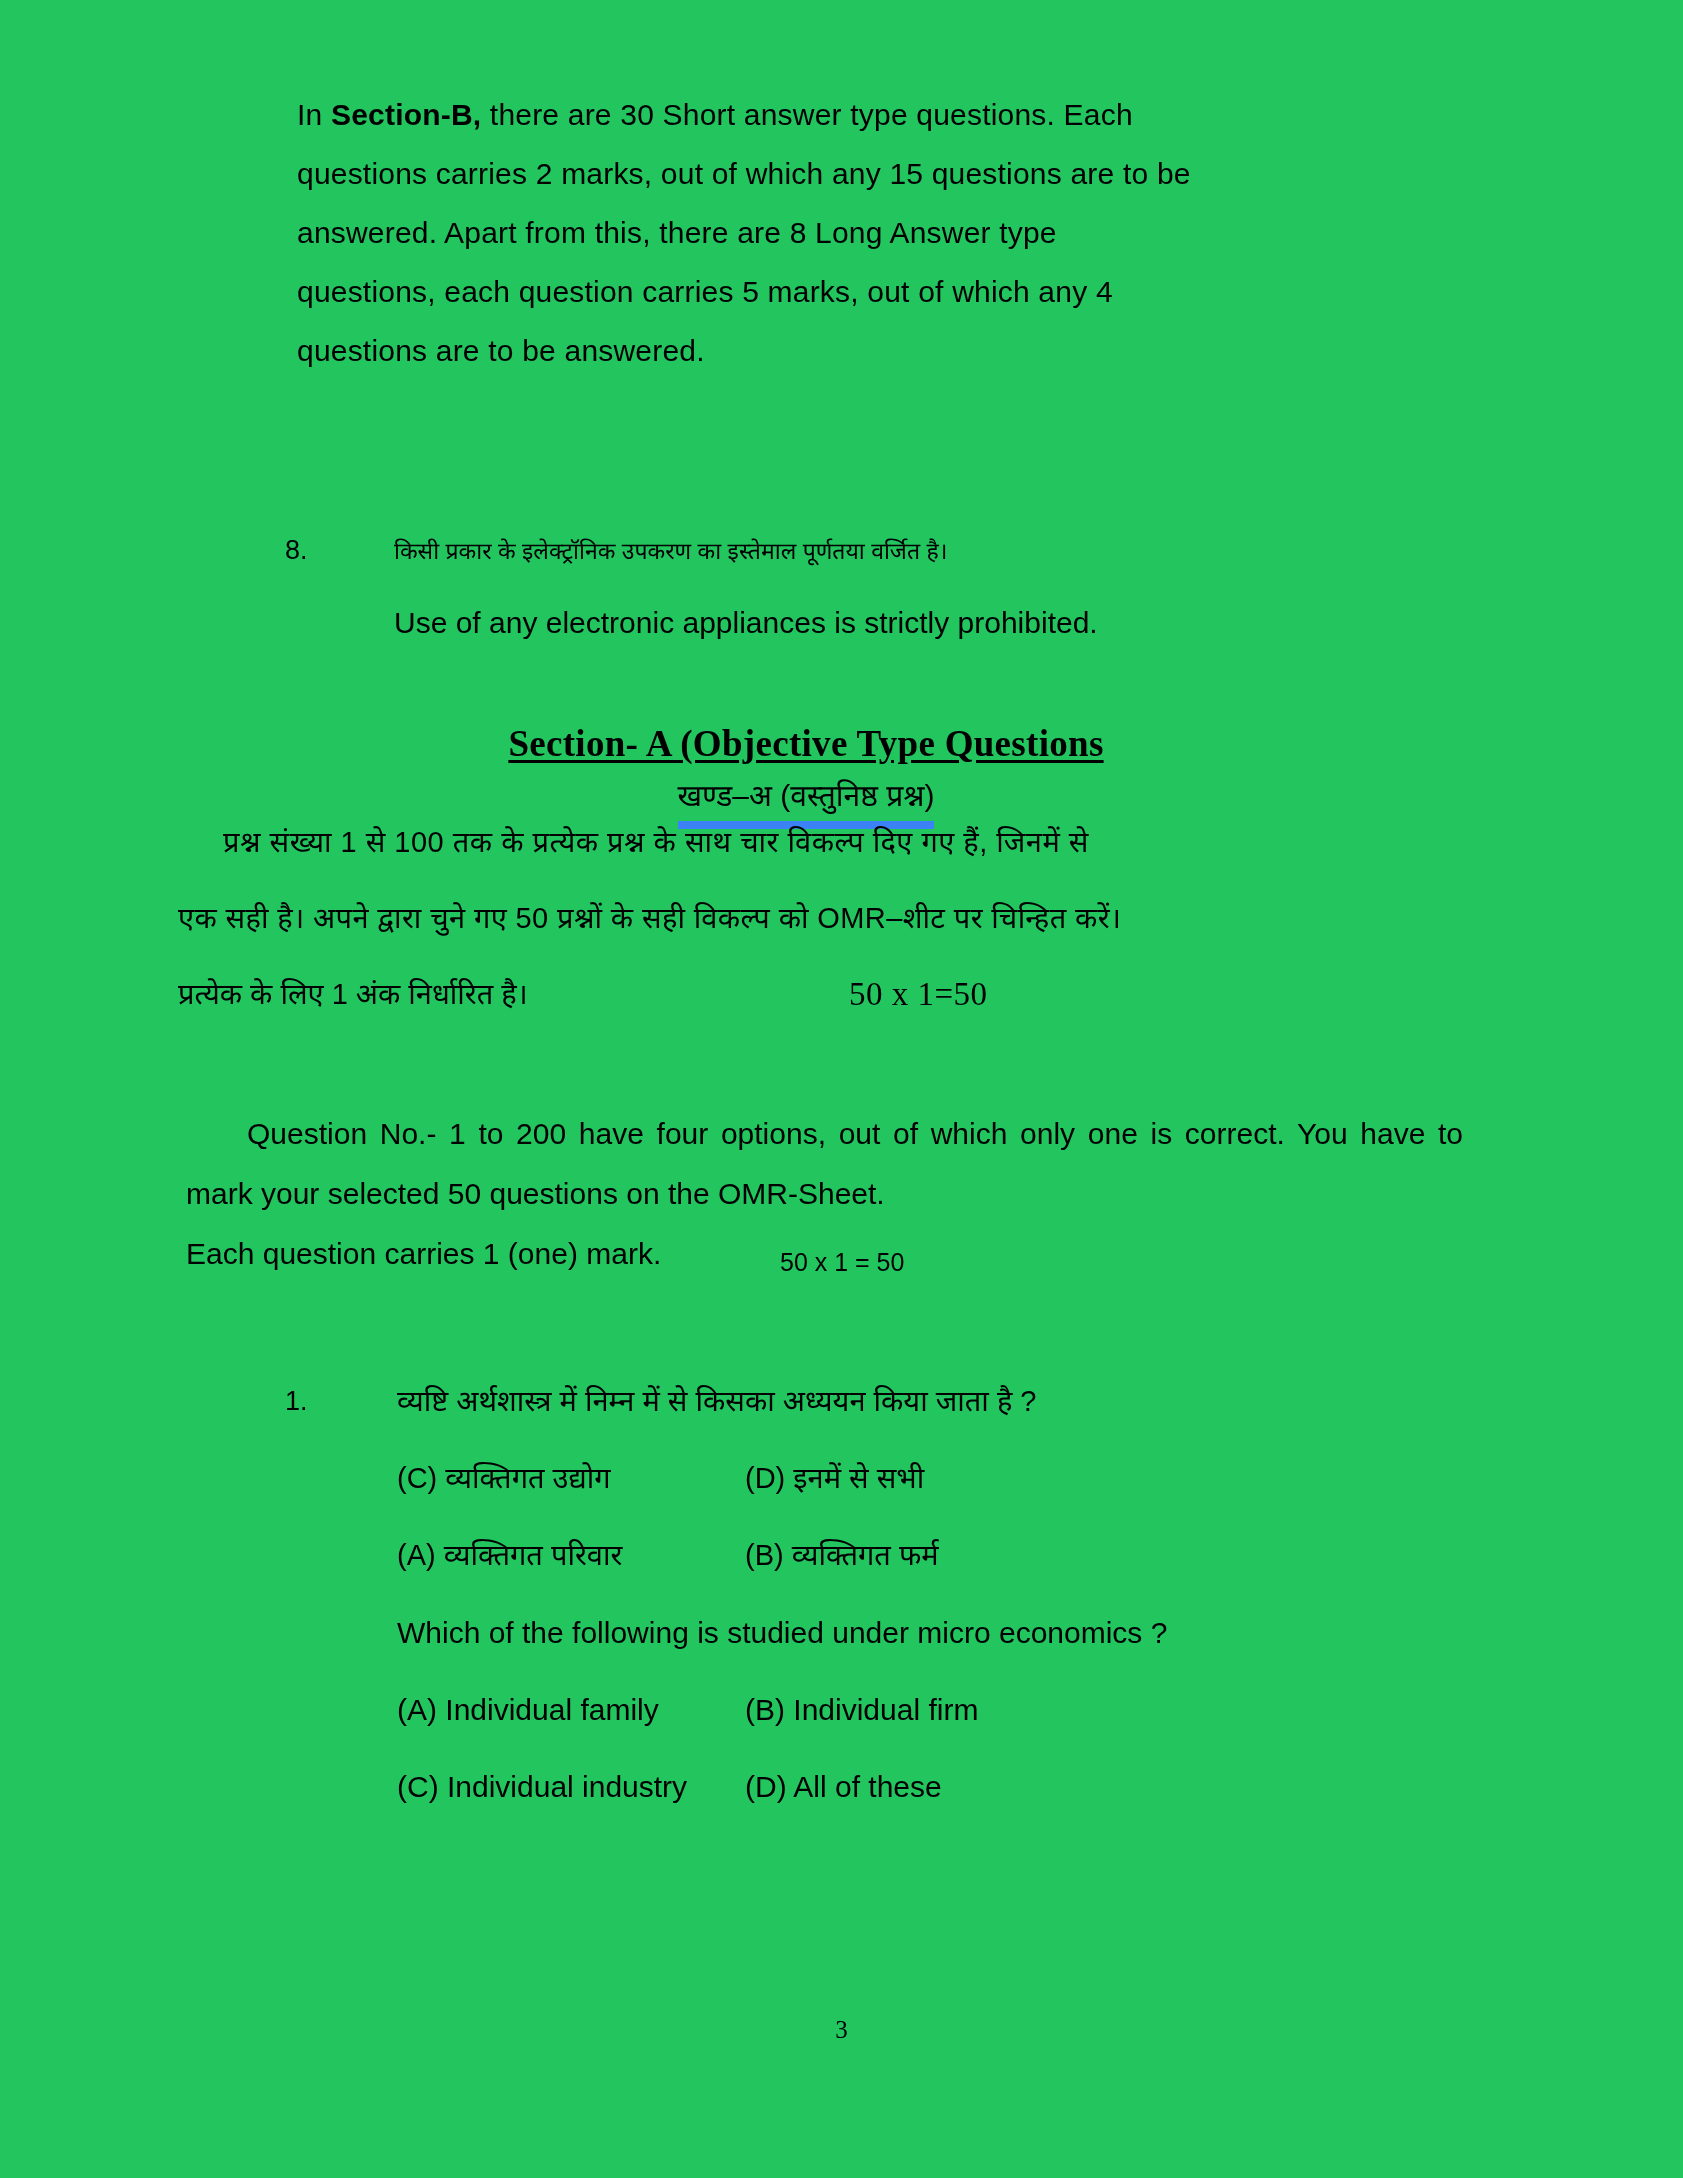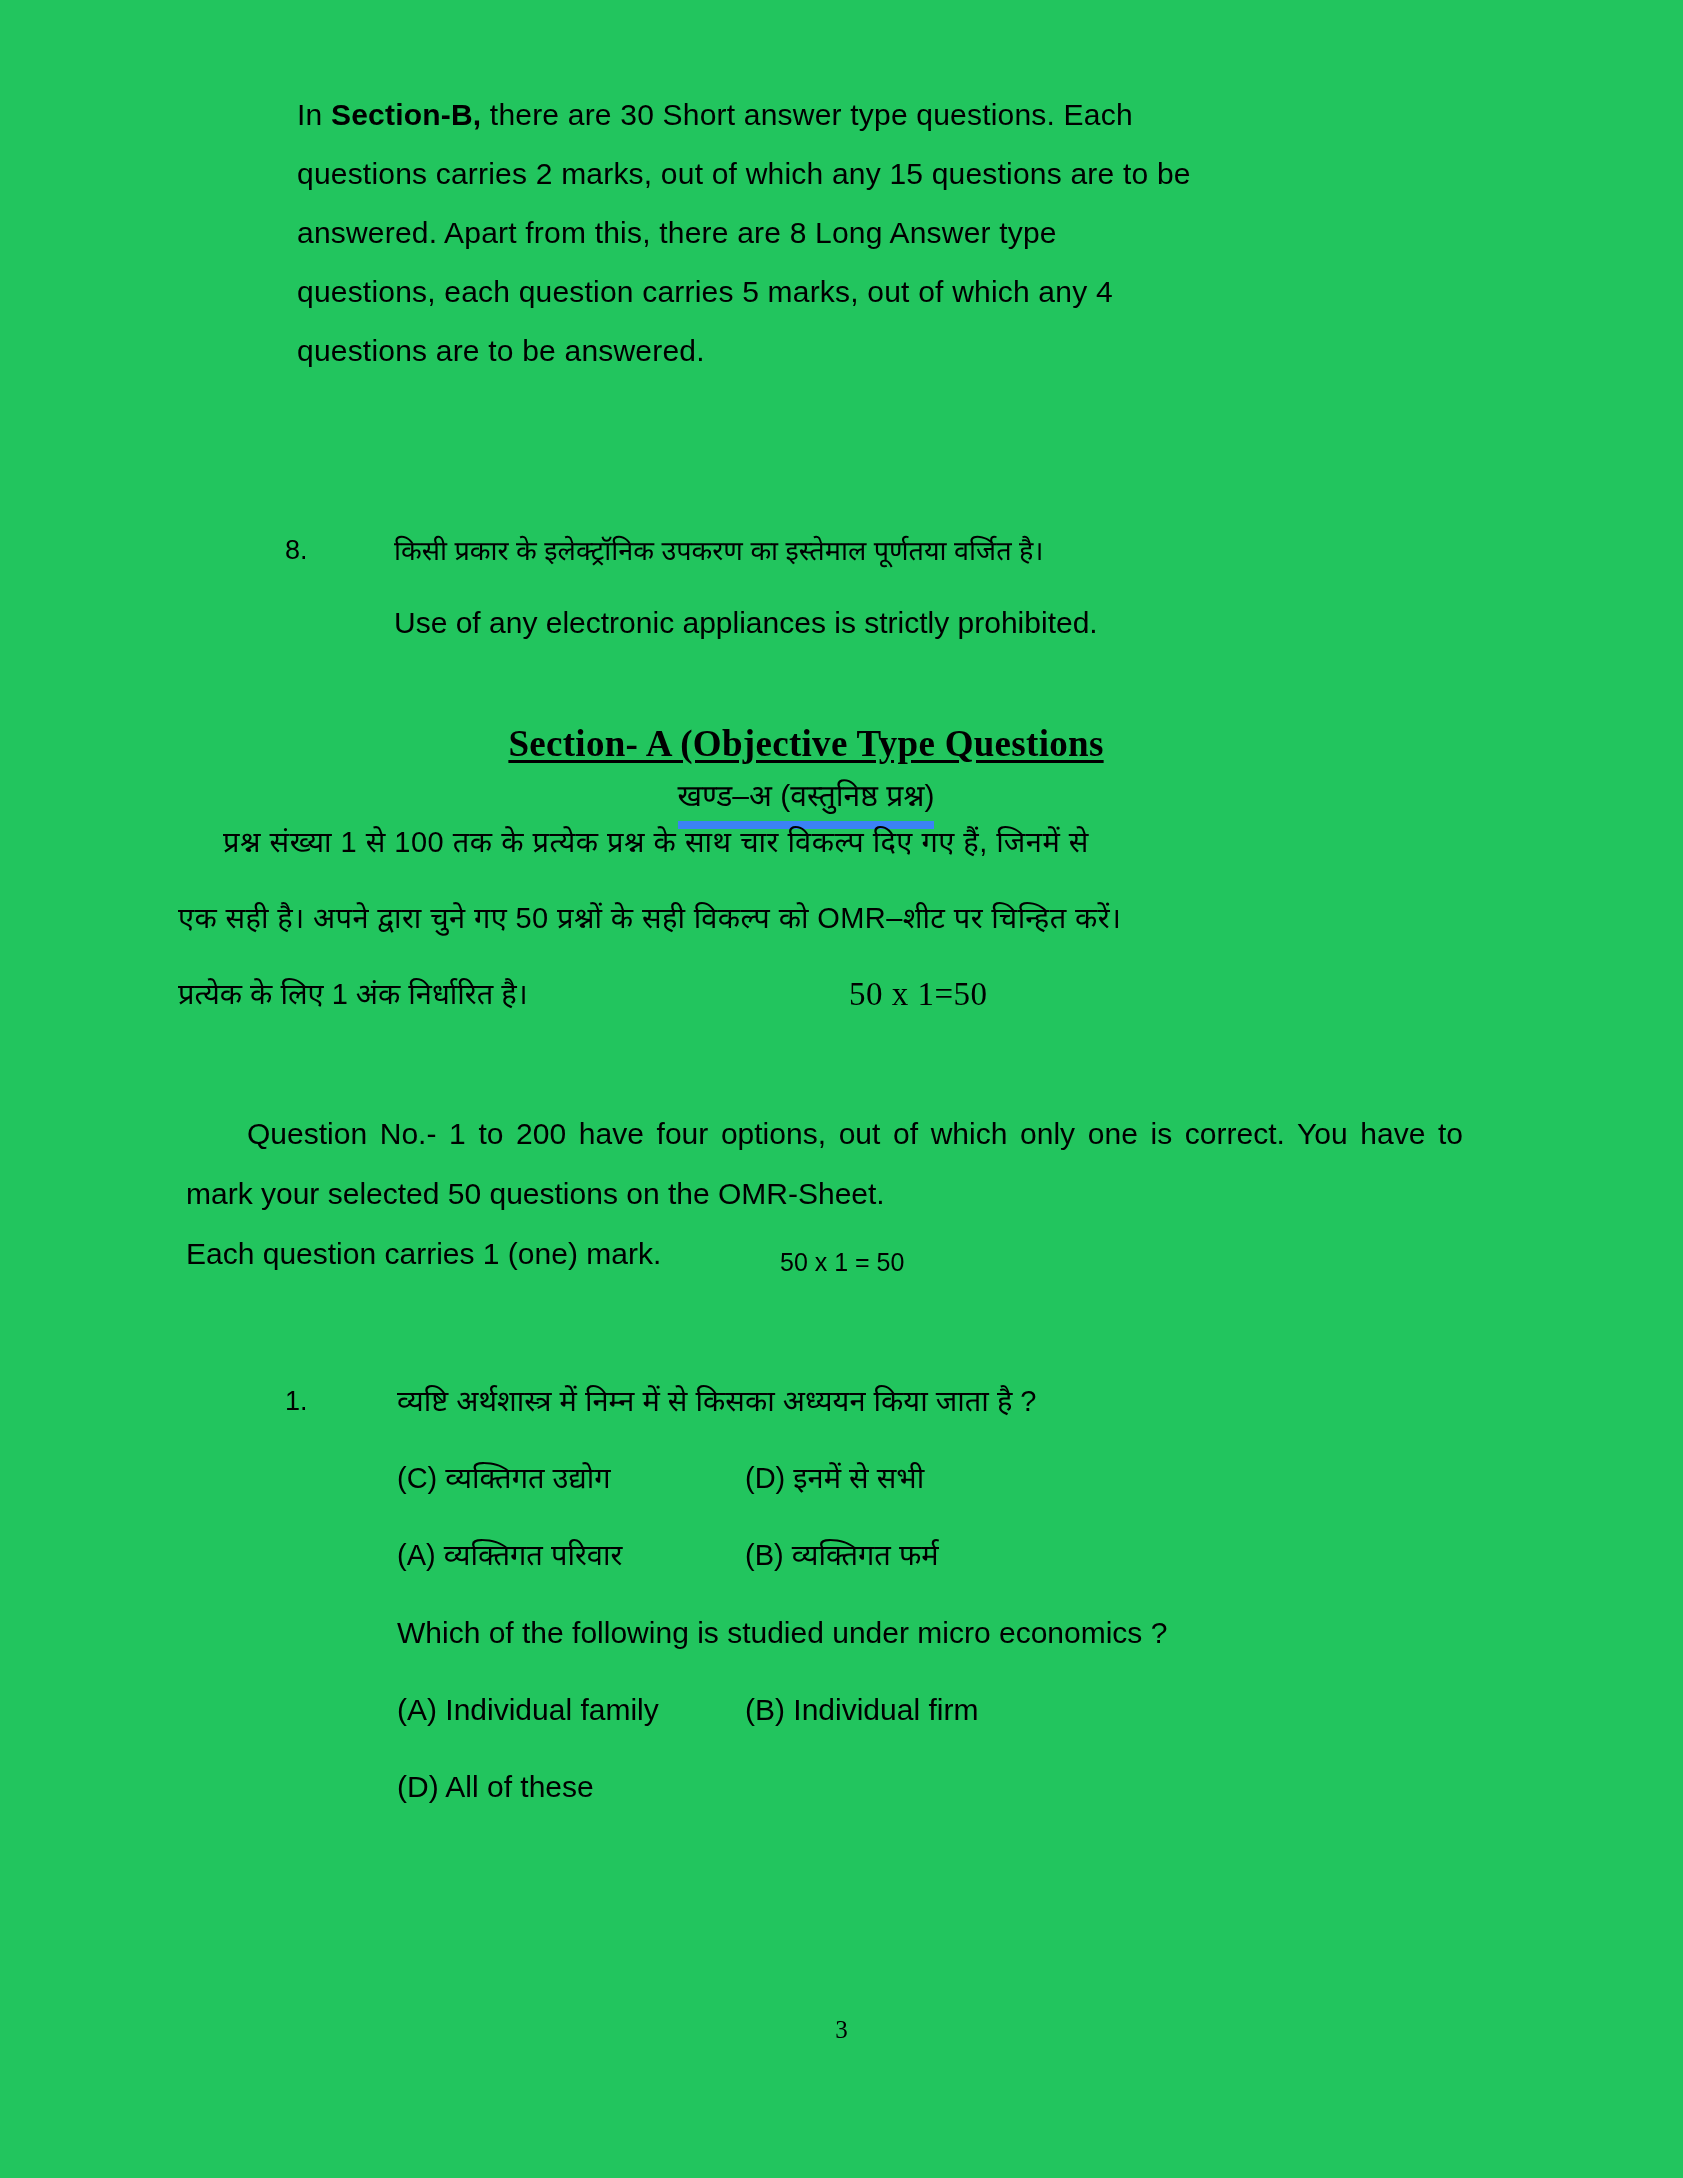--- a/index.html
+++ b/index.html
@@ -55,21 +55,21 @@
     left: 0;
     top: 0;
     width: 69px;
     font-size: 27px;
     line-height: 55px;
   }
   #item8 .body {
     margin-left: 109px;
   }
   #item8 .hi {
-    font-size: 27px;
+    font-size: 23px;
     line-height: 57px;
     white-space: nowrap;
   }
   #item8 .en {
     font-size: 30px;
     line-height: 57px;
     margin-top: 14px;
     white-space: nowrap;
   }
 
@@ -254,20 +254,21 @@
       </div>
 
       <div class="qtext-en">Which of the following is studied under micro economics ?</div>
 
       <div class="opt-row en">
         <div class="opt opt-a">(A) Individual family</div>
         <div class="opt opt-b">(B) Individual firm</div>
       </div>
 
       <div class="opt-row en">
+        <div class="opt opt-c">(C) Individual industry</div>
         <div class="opt opt-d">(D) All of these</div>
       </div>
 
     </div>
   </div>
 
   <div id="page-number">3</div>
 
 </div>
 

